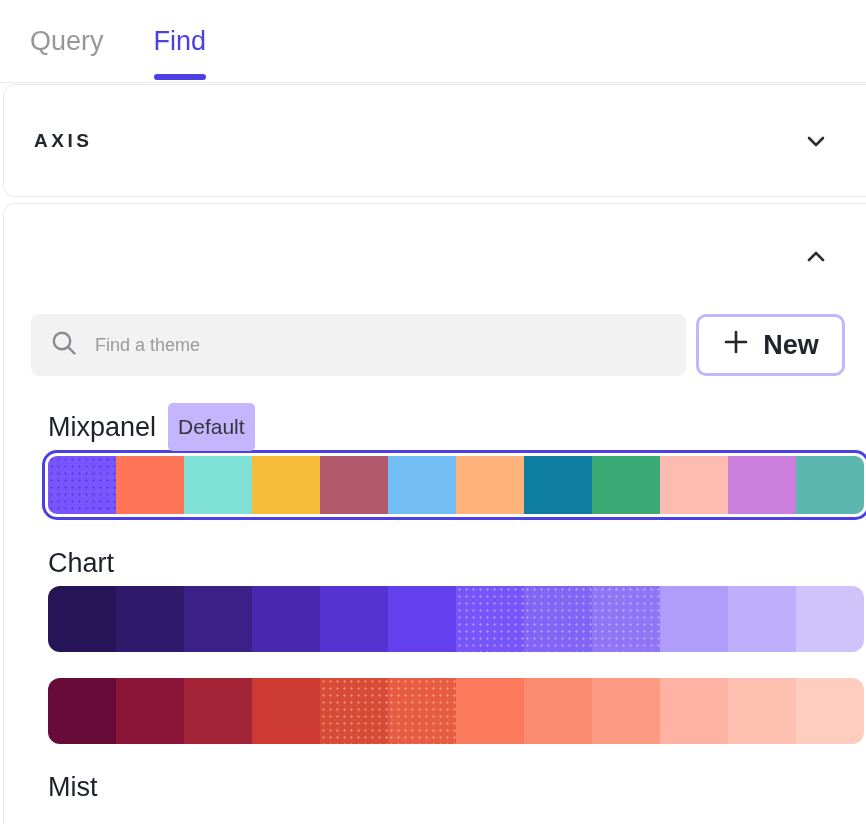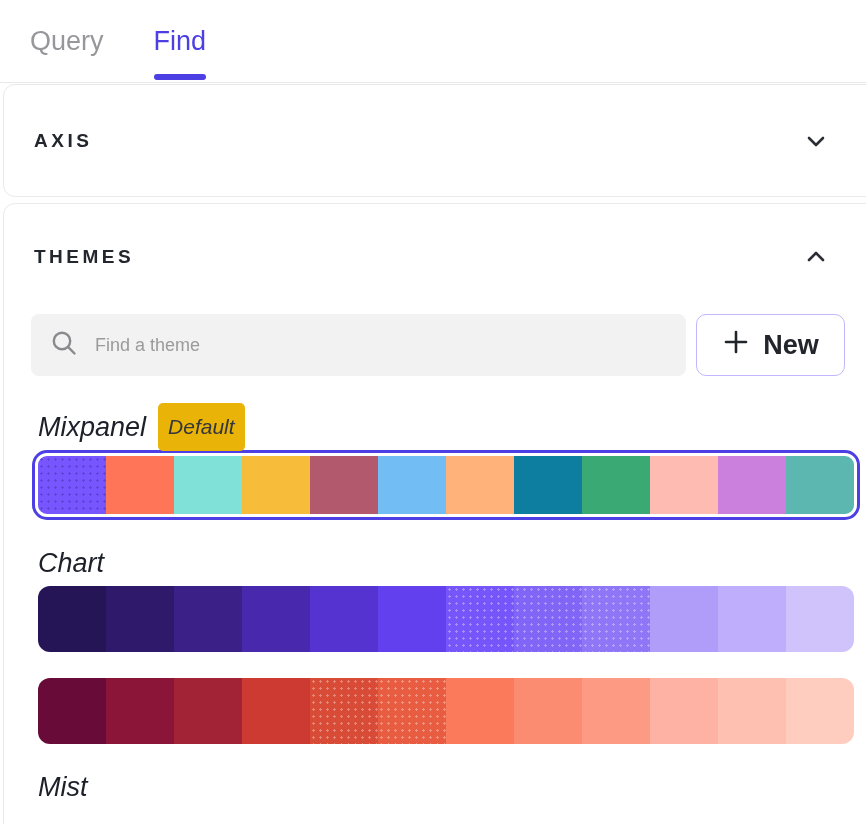--- a/index.html
+++ b/index.html
@@ -33,31 +33,31 @@
   .card-axis .chev { top:50%; }
   .chev svg { display:block; }
 
   
   .search-row { margin:42px 0 0 27px; width:814px; display:flex; gap:10px; }
   .search-box { flex:1; height:62px; background:#f2f2f3; border-radius:8px;
     display:flex; align-items:center; padding:0 18px; gap:16px; }
   .search-box input { flex:1; border:none; outline:none; background:transparent;
     font-size:18px; color:#1d2029; font-family:"Liberation Sans", sans-serif; }
   .search-box input::placeholder { color:#9b9b9b; }
-  .new-btn { width:149px; height:62px; background:#fff; border:1px solid #c4b5fd;
+  .new-btn { width:149px; height:62px; background:#fff; border:3px solid #c4b5fd;
     border-radius:10px; display:flex; align-items:center; justify-content:center;
     gap:13px; font-size:27px; font-weight:600; color:#22252b; cursor:pointer; }
 
   
-  .theme-item { margin:26px 0 0 34px; width:816px;font-style:italic; }
+  .theme-item { margin:26px 0 0 44px; width:816px; }
   .theme-item:first-child { margin-top:34px; }
   .theme-label-row { display:flex; align-items:center; gap:12px;
     margin-bottom:6px; height:34px; }
   .theme-name { font-size:27px; color:#1d2029; }
-  .theme-badge { background:#eab308; border-radius:5px; padding:12px 10px;
+  .theme-badge { background:#c4b5fd; border-radius:5px; padding:12px 10px;
     font-size:21px; color:#33363c; }
   .selected-wrap { border-radius:12px; }
   .selected-wrap.selected { border:3px solid var(--accent); border-radius:15px;
     padding:3px; margin-left:-6px; width:828px; }
   .swatch-row { display:flex; height:66px; border-radius:12px; overflow:hidden;
     cursor:pointer; }
   .selected-wrap.selected .swatch-row { height:58px; border-radius:9px; }
   .swatch { flex:1; }
   .tex-dark { background-image:radial-gradient(rgba(35,18,110,0.28) 1.1px, transparent 1.2px);
     background-size:7px 7px; }
@@ -83,21 +83,20 @@
     <div class="section-title">AXIS</div>
     <div class="chev">
       <svg width="24" height="24" viewBox="0 0 24 24" fill="none">
         <polyline points="5,9 12,16 19,9" stroke="#2b2e35" stroke-width="2.6" stroke-linecap="round" stroke-linejoin="round"></polyline>
       </svg>
     </div>
   </div>
 
   <div class="card card-themes">
     <div class="section-head">
-      <div class="section-title">THEMES</div>
       <div class="chev">
         <svg width="24" height="24" viewBox="0 0 24 24" fill="none">
           <polyline points="5,15 12,8 19,15" stroke="#2b2e35" stroke-width="2.6" stroke-linecap="round" stroke-linejoin="round"></polyline>
         </svg>
       </div>
     </div>
 
     <div class="search-row">
       <div class="search-box">
         <span>

